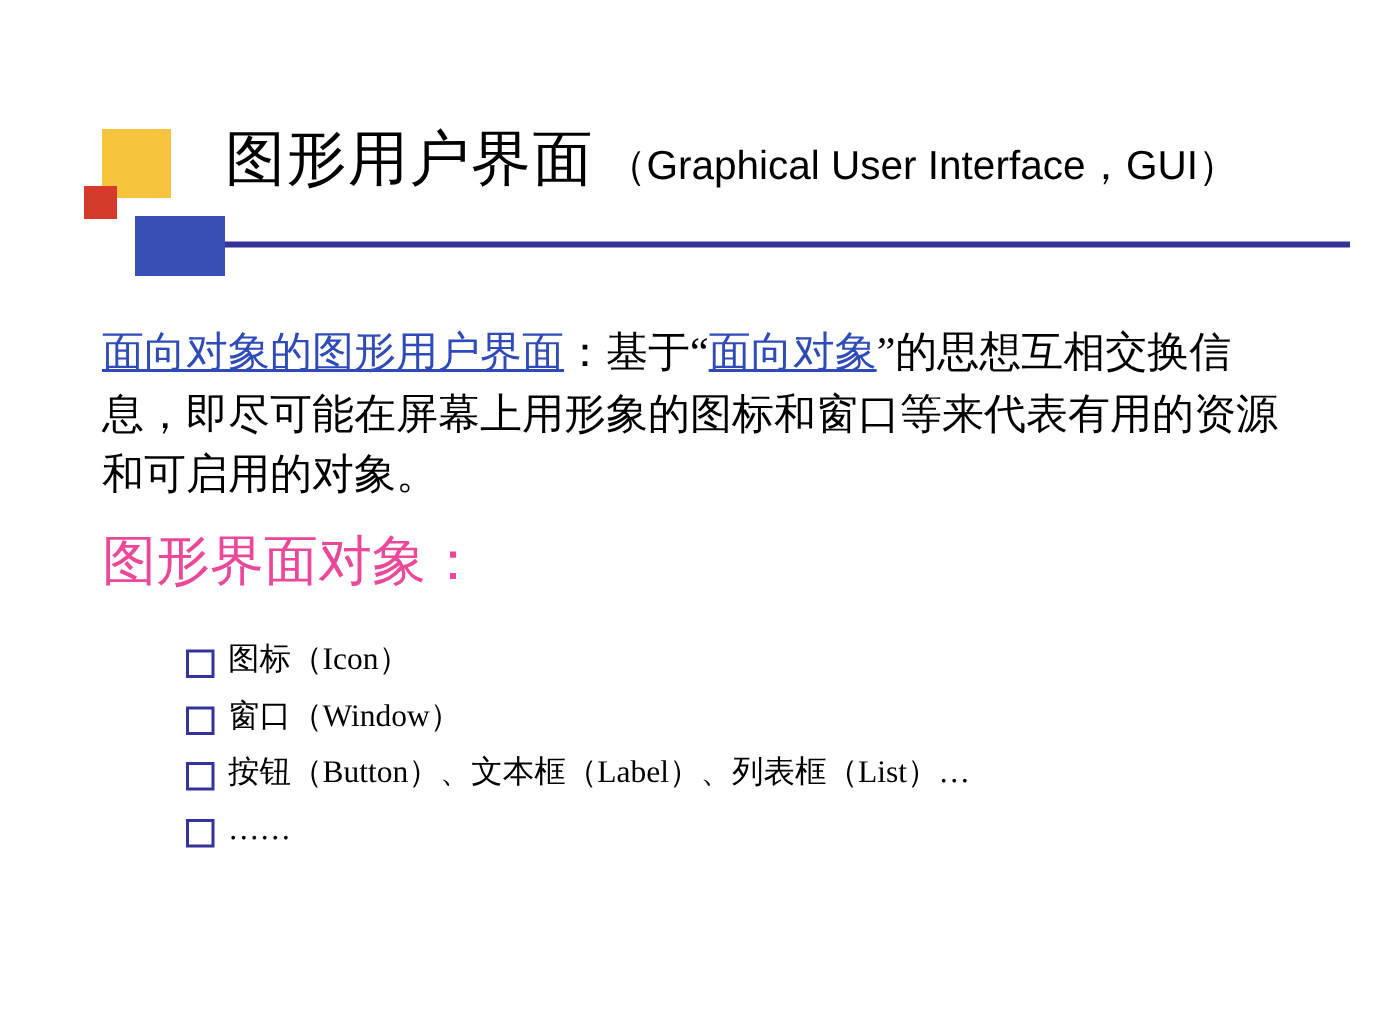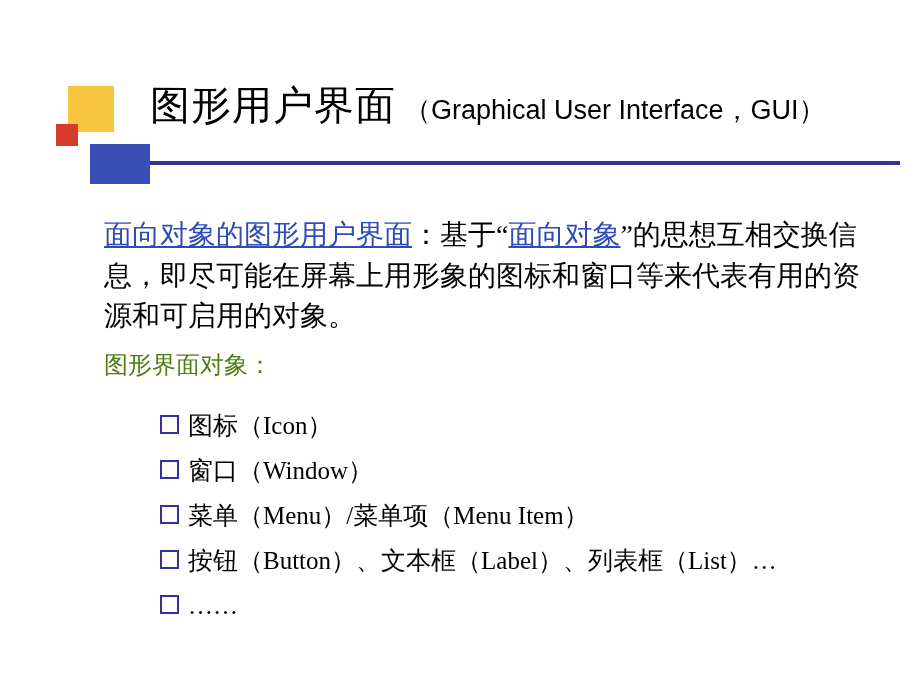--- a/index.html
+++ b/index.html
@@ -70,46 +70,45 @@
     }
     .title-line {
       margin-top: 28px;
       margin-left: 100px;
       margin-right: 20px;
       height: 4px;
       background: #333399;
     }
     .content {
       padding: 50px 50px 0 68px;
-      margin-left: 36px;
     }
     .para1 {
       font-size: 28px;
       line-height: 1.45;
       color: #000;
       font-family: "SimSun", "宋体", serif;
     }
     .link-style {
       color: #2e4bb8;
       text-decoration: underline;
       font-family: "SimHei", "黑体", "SimSun", sans-serif;
     }
     .para2 {
       margin-top: 12px;
-      font-size: 24px;
+      font-size: 36px;
       font-family: "SimHei", "黑体", "SimSun", sans-serif;
-      color: #4d7c0f;
+      color: #ec4899;
     }
     .list {
       margin-top: 22px;
       padding-left: 56px;
       list-style: none;
     }
     .list li {
-      font-size: 25px;
+      font-size: 21px;
       line-height: 1.8;
       font-family: "SimSun", "宋体", serif;
       color: #000;
       position: relative;
       padding-left: 28px;
     }
     .list li::before {
       content: "";
       position: absolute;
       left: 0;
@@ -138,18 +137,17 @@
 
   <div class="content">
     <p class="para1">
       <span class="link-style">面向对象的图形用户界面</span><span>：基于“</span><span class="link-style">面向对象</span><span>”的思想互相交换信息，即尽可能在屏幕上用形象的图标和窗口等来代表有用的资源和可启用的对象。</span>
     </p>
     <p class="para2">图形界面对象：</p>
 
     <ul class="list">
       <li>图标（Icon）</li>
       <li>窗口（Window）</li>
-      <li>菜单（Menu）/菜单项（Menu Item）</li>
       <li>按钮（Button）、文本框（Label）、列表框（List）…</li>
       <li>……</li>
     </ul>
   </div>
 </div>
 
 </body></html>

